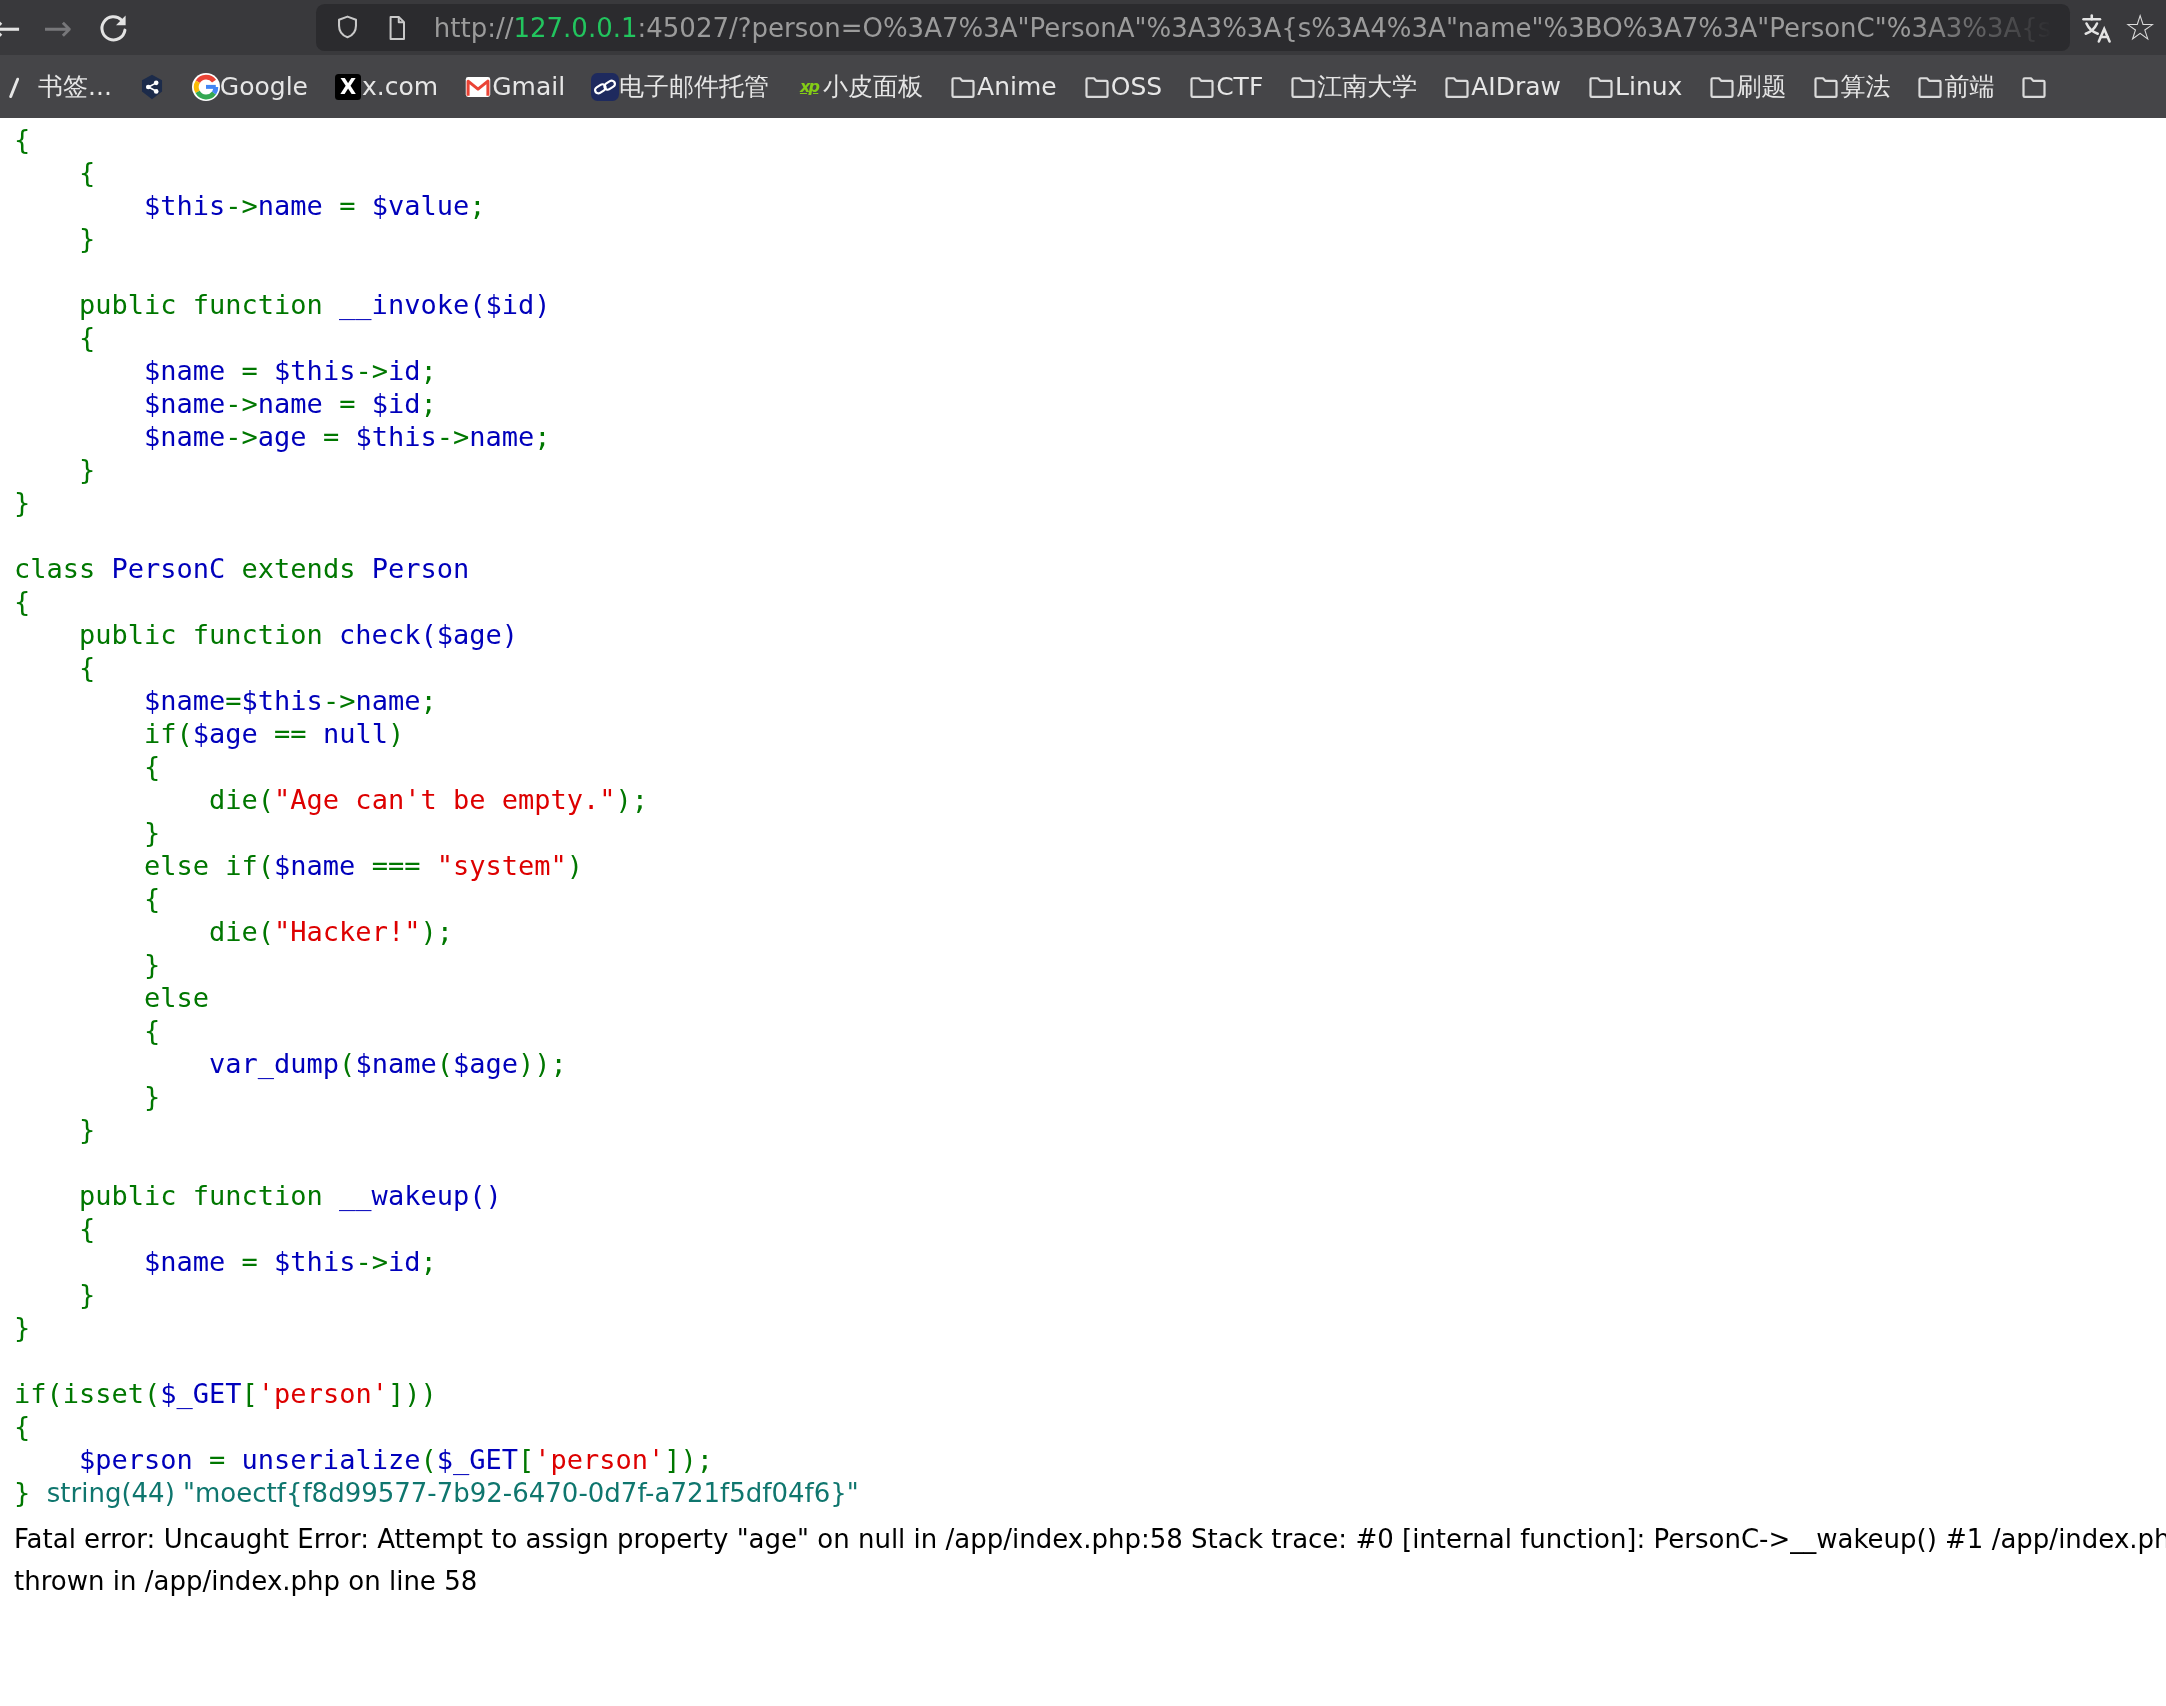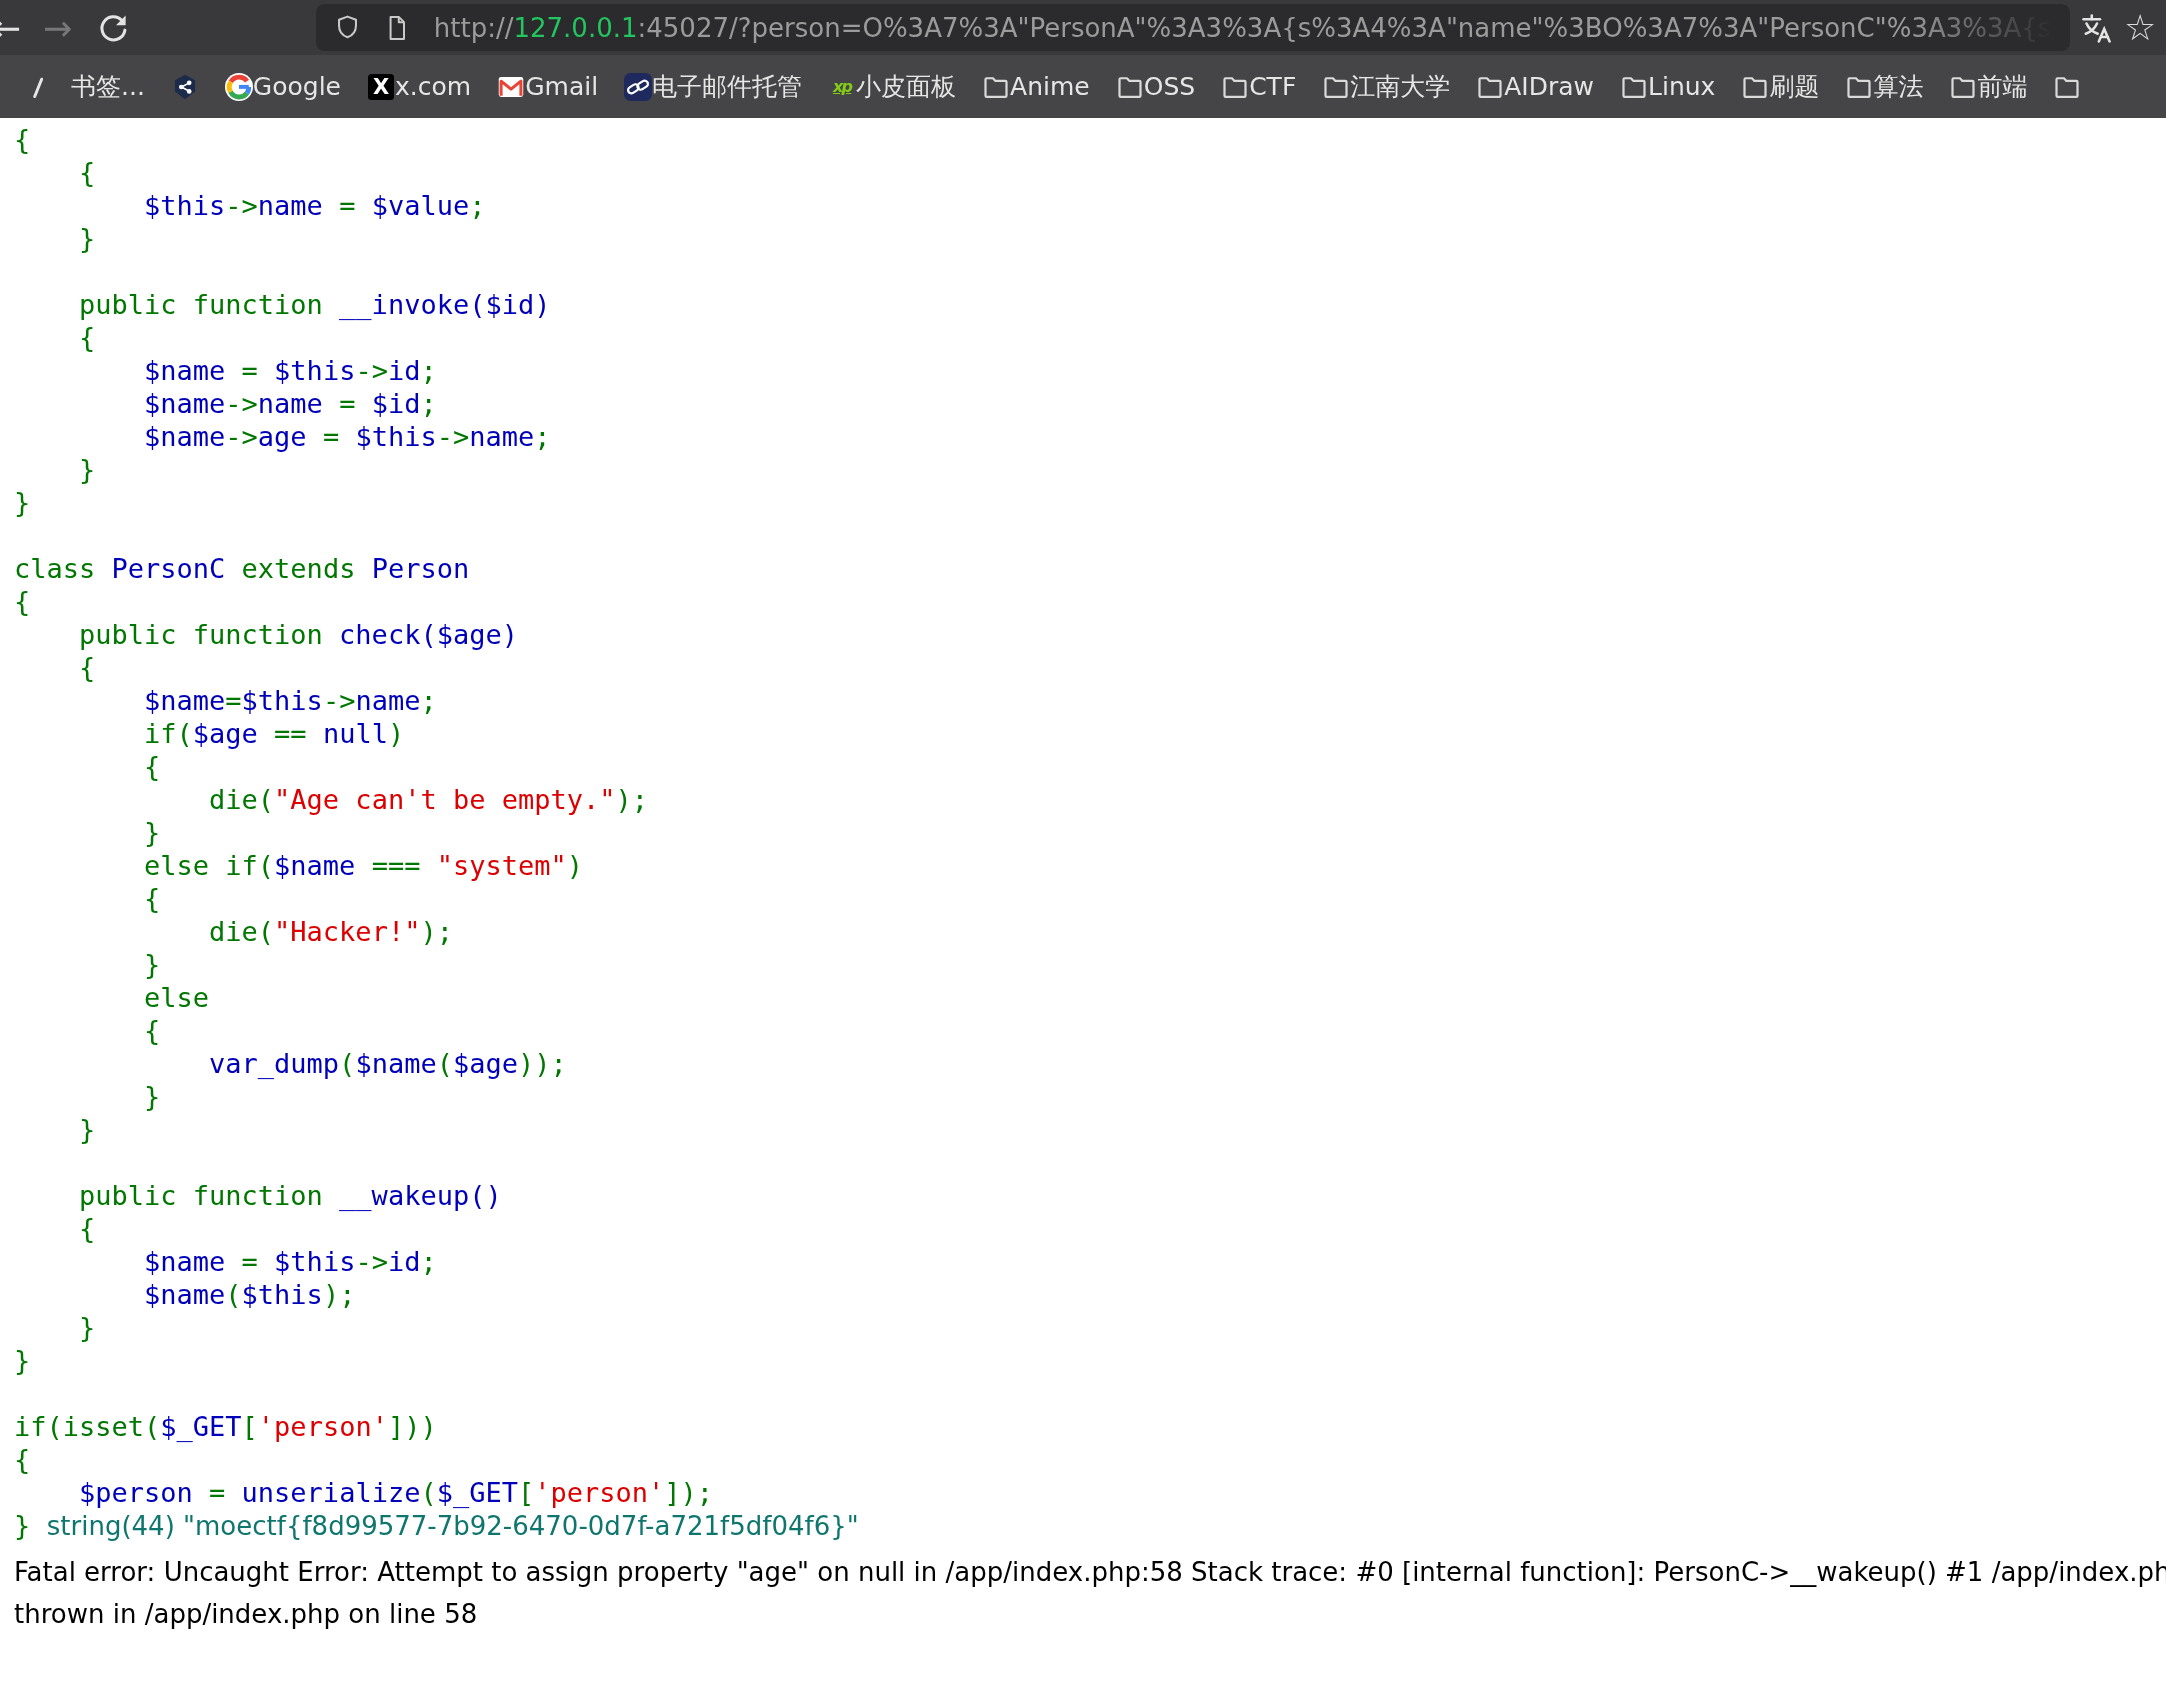--- a/index.html
+++ b/index.html
@@ -24,21 +24,21 @@
   .url-host{color:#22c55e;}
   .tb-icon{position:absolute;top:10.4px;display:flex;align-items:center;justify-content:center;cursor:pointer;}
   .tb-translate{left:2079px;}
   .tb-star{left:2124px;top:3.5px;font-size:36px;color:#DCDCDC;line-height:48px;}
   
   .bookmarks{height:63px;background:#454548;display:flex;align-items:center;
     gap:26px;overflow:hidden;white-space:nowrap;}
   .bm{display:flex;align-items:center;gap:0;flex:0 0 auto;color:#E6E6E6;
     font-size:25px;cursor:pointer;}
   .bm .ic{display:flex;align-items:center;justify-content:center;width:28px;height:28px;flex:0 0 auto;}
-  .bm:first-child{gap:19px;margin-left:24px;}
+  .bm:first-child{gap:10px;}
   .xicon{width:26px;height:26px;background:#000;border-radius:3.5px;color:#fff;
     font-weight:700;font-size:21px;display:flex;align-items:center;justify-content:center;}
   .xplogo{color:#84cc16;font-weight:800;font-style:italic;font-size:16px;letter-spacing:-1.7px;text-decoration:underline;}
   
   .content{padding:5.2px 0 0 14px;background:#fff;}
   .code-line{white-space:pre;font-family:"DejaVu Sans Mono","Liberation Mono",monospace;
     font-size:27px;line-height:33px;height:33px;}
   .tk-k{color:#007700;}
   .tk-d{color:#0000BB;}
   .tk-s{color:#DD0000;}
@@ -272,21 +272,20 @@
       <div class="code-line"><span class="tk-k">        }</span></div>
       <div class="code-line"><span class="tk-k">        else</span></div>
       <div class="code-line"><span class="tk-k">        {</span></div>
       <div class="code-line"><span class="tk-d">            var_dump</span><span class="tk-k">(</span><span class="tk-d">$name</span><span class="tk-k">(</span><span class="tk-d">$age</span><span class="tk-k">));</span></div>
       <div class="code-line"><span class="tk-k">        }</span></div>
       <div class="code-line"><span class="tk-k">    }</span></div>
       <div class="code-line">&nbsp;</div>
       <div class="code-line"><span class="tk-k">    public function </span><span class="tk-d">__wakeup()</span></div>
       <div class="code-line"><span class="tk-k">    {</span></div>
       <div class="code-line"><span class="tk-d">        $name</span><span class="tk-k"> = </span><span class="tk-d">$this</span><span class="tk-k">-&gt;</span><span class="tk-d">id</span><span class="tk-k">;</span></div>
-      <div class="code-line"><span class="tk-d">        $name</span><span class="tk-k">(</span><span class="tk-d">$this</span><span class="tk-k">);</span></div>
       <div class="code-line"><span class="tk-k">    }</span></div>
       <div class="code-line"><span class="tk-k">}</span></div>
       <div class="code-line">&nbsp;</div>
       <div class="code-line"><span class="tk-k">if(isset(</span><span class="tk-d">$_GET</span><span class="tk-k">[</span><span class="tk-s">'person'</span><span class="tk-k">]))</span></div>
       <div class="code-line"><span class="tk-k">{</span></div>
       <div class="code-line"><span class="tk-d">    $person</span><span class="tk-k"> = </span><span class="tk-d">unserialize</span><span class="tk-k">(</span><span class="tk-d">$_GET</span><span class="tk-k">[</span><span class="tk-s">'person'</span><span class="tk-k">]);</span></div>
       <div class="code-line"><span class="tk-k">}</span><span class="tk-o">  string(44) "moectf{f8d99577-7b92-6470-0d7f-a721f5df04f6}"</span></div>
     </div>
   <div id="error" class="error-block">
       <div class="error-line"><b>Fatal error</b><span>: Uncaught Error: Attempt to assign property "age" on null in /app/index.php:58 Stack trace: #0 [internal function]: PersonC-&gt;__wakeup() #1 /app/index.php(6</span></div>

